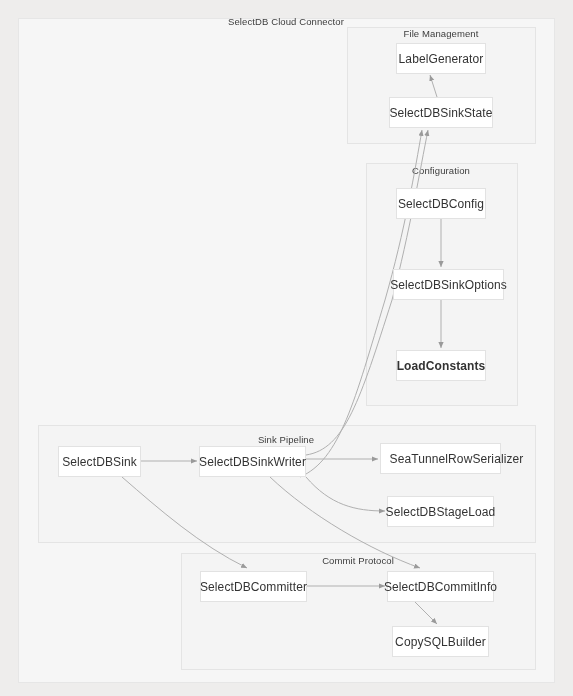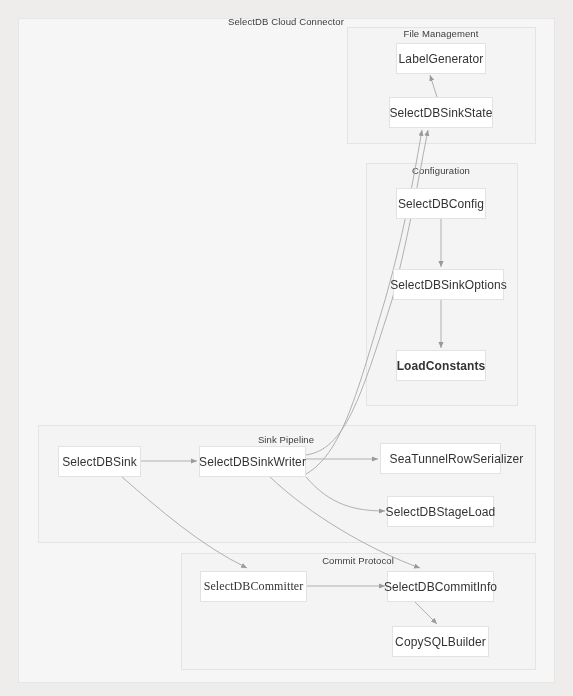--- a/index.html
+++ b/index.html
@@ -117,21 +117,21 @@
       <div class="node-box" style="left: 199px; top: 446px; width: 107px; height: 31px; background: rgb(255, 255, 255); border-color: rgb(226, 226, 226); text-align: center;">
         <span class="node-label" style="color: rgb(51, 51, 51);">SelectDBSinkWriter</span>
       </div>
       <div class="node-box" style="left: 380px; top: 443px; width: 121px; height: 31px; background: rgb(255, 255, 255); border-color: rgb(226, 226, 226); padding-left: 32px;">
         <span class="node-label" style="color: rgb(51, 51, 51);">SeaTunnelRowSerializer</span>
       </div>
       <div class="node-box" style="left: 387px; top: 496px; width: 107px; height: 31px; background: rgb(255, 255, 255); border-color: rgb(226, 226, 226);">
         <span class="node-label" style="color: rgb(51, 51, 51);">SelectDBStageLoad</span>
       </div>
       <div class="node-box" style="left: 200px; top: 571px; width: 107px; height: 31px; background: rgb(255, 255, 255); border-color: rgb(226, 226, 226);">
-        <span class="node-label" style="color: rgb(51, 51, 51); font-family: Liberation Serif, serif;">SelectDBCommitter</span>
+        <span class="node-label" style="color: rgb(51, 51, 51);">SelectDBCommitter</span>
       </div>
       <div class="node-box" style="left: 387px; top: 571px; width: 107px; height: 31px; background: rgb(255, 255, 255); border-color: rgb(226, 226, 226);">
         <span class="node-label" style="color: rgb(51, 51, 51);">SelectDBCommitInfo</span>
       </div>
       <div class="node-box" style="left: 392px; top: 626px; width: 97px; height: 31px; background: rgb(255, 255, 255); border-color: rgb(226, 226, 226); text-align: center;">
         <span class="node-label" style="color: rgb(51, 51, 51);">CopySQLBuilder</span>
       </div>
     </div>
 
 </div>

